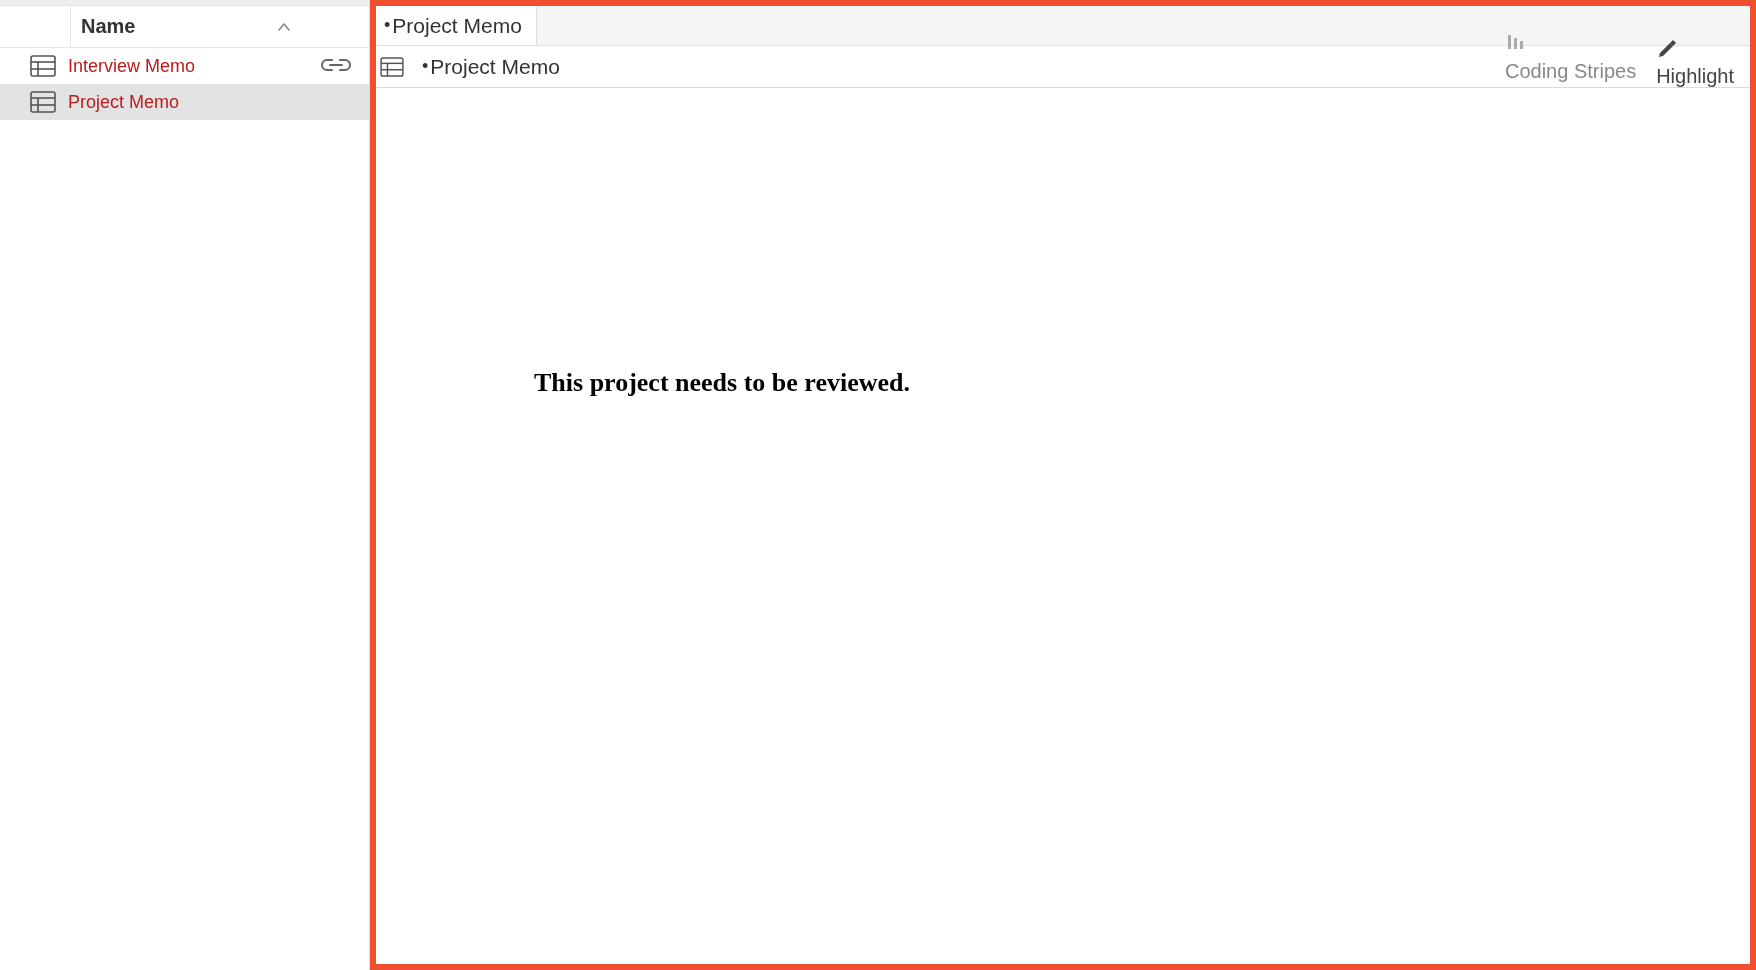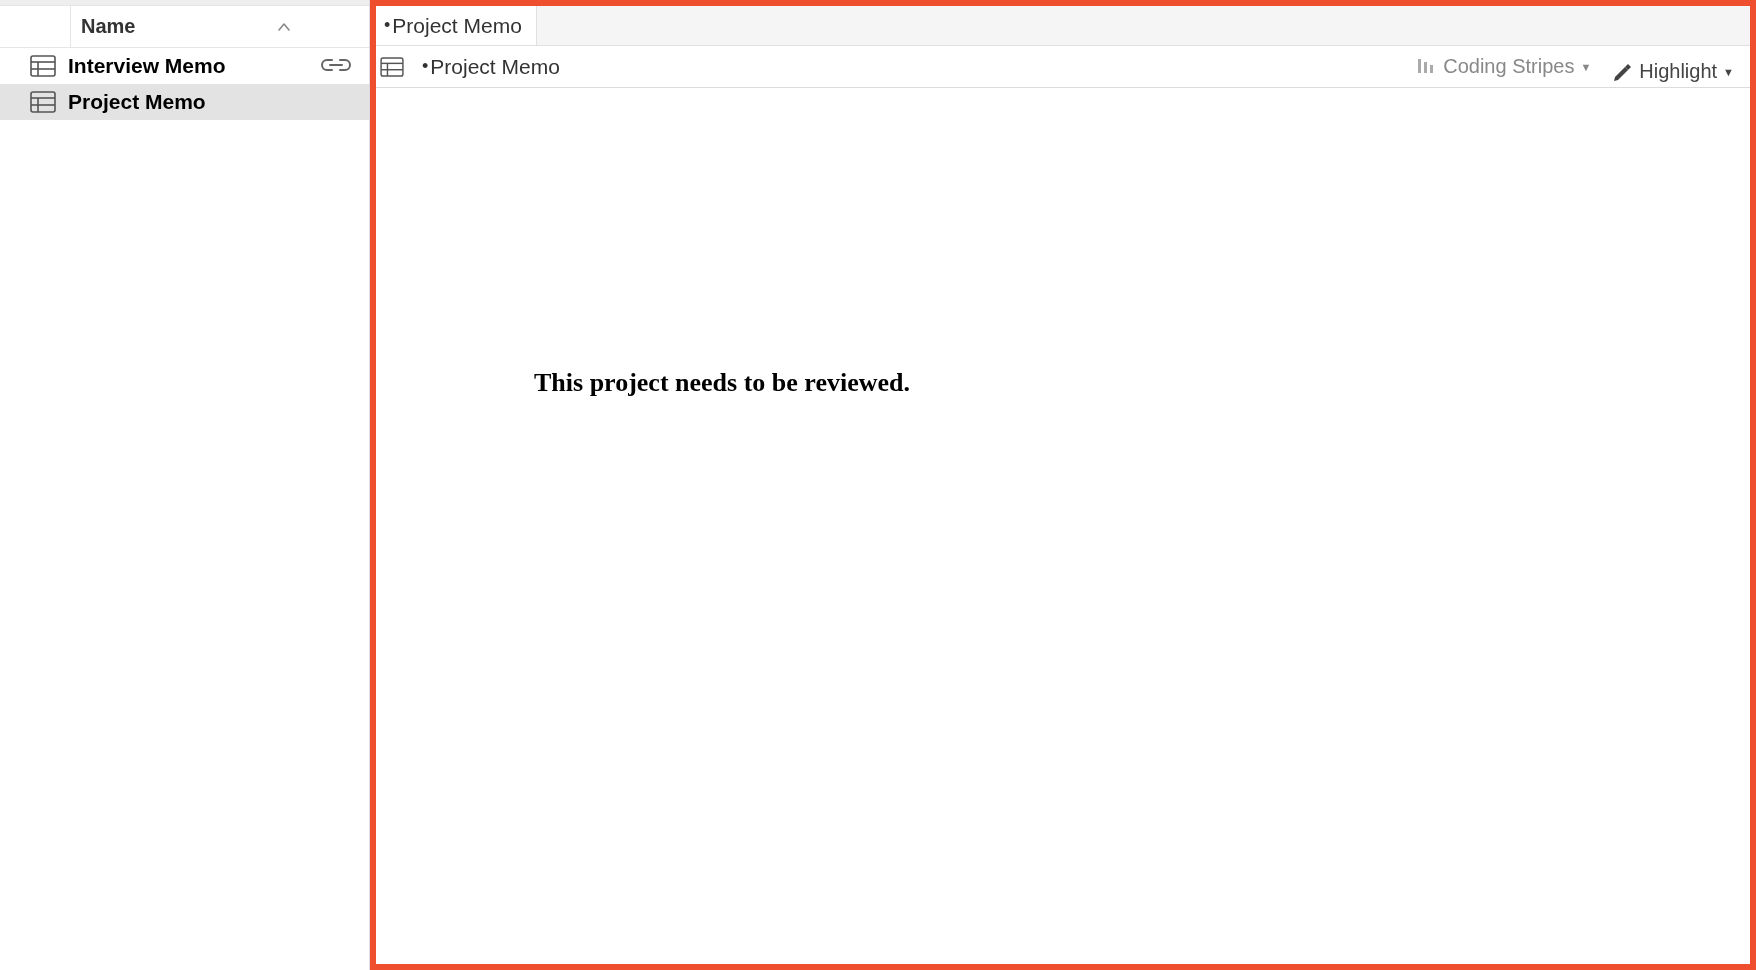--- a/index.html
+++ b/index.html
@@ -71,23 +71,22 @@
     .sidebar-item.selected {
       background: #e3e3e3;
     }
     .memo-icon {
       width: 26px;
       height: 22px;
       margin-right: 12px;
       flex-shrink: 0;
     }
     .sidebar-item-label {
-      font-size: 21px;
-      color: #000000;
-      font-weight: bold;
+      font-size: 18px;
+      color: #b91c1c;
     }
     .link-icon {
       margin-left: auto;
       color: #666;
       width: 30px;
       height: 18px;
     }
     .main {
       flex: 1;
       height: 100%;
@@ -139,26 +138,26 @@
     }
     .toolbar-title .bullet {
       font-size: 18px;
       margin-right: 2px;
     }
     .toolbar-spacer {
       flex: 1;
     }
     .toolbar-btn {
       display: flex;
-      align-items: center;
       gap: 6px;
       color: #888;
       font-size: 20px;
       cursor: pointer;
       padding: 0 6px;
+      flex-direction: column;
     }
     .toolbar-btn.dark {
       color: #444;
       margin-top: 10px;
     }
     .dropdown-caret {
       font-size: 11px;
       color: #888;
     }
     .toolbar-btn.dark .dropdown-caret {

